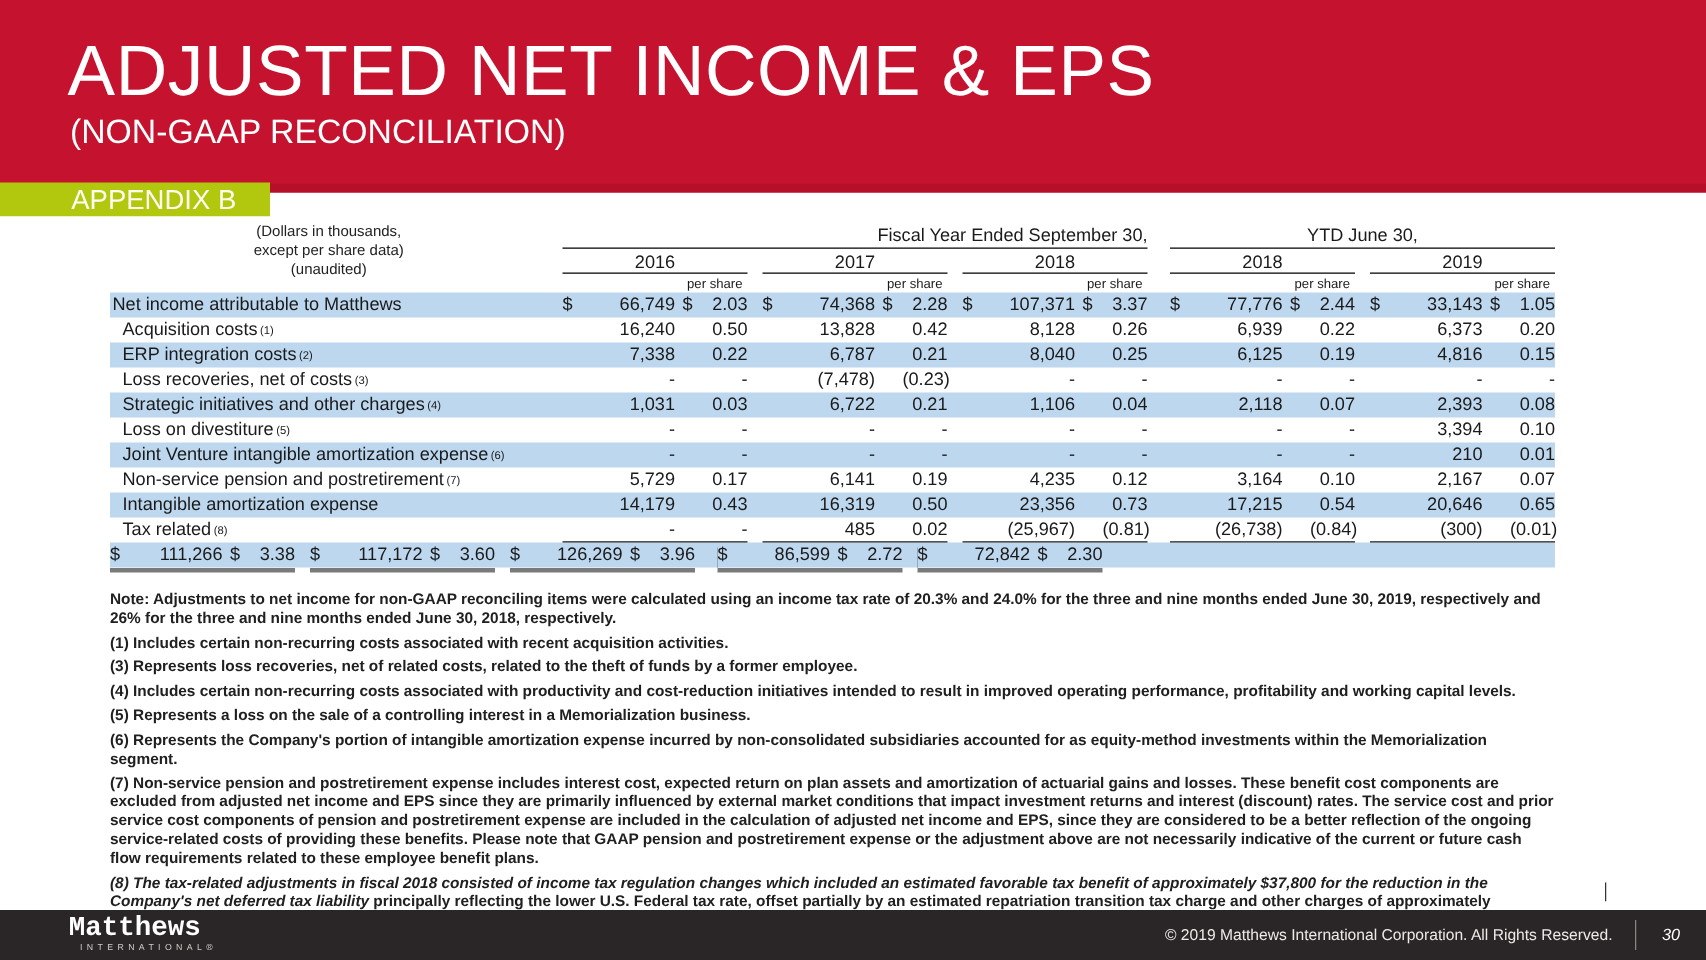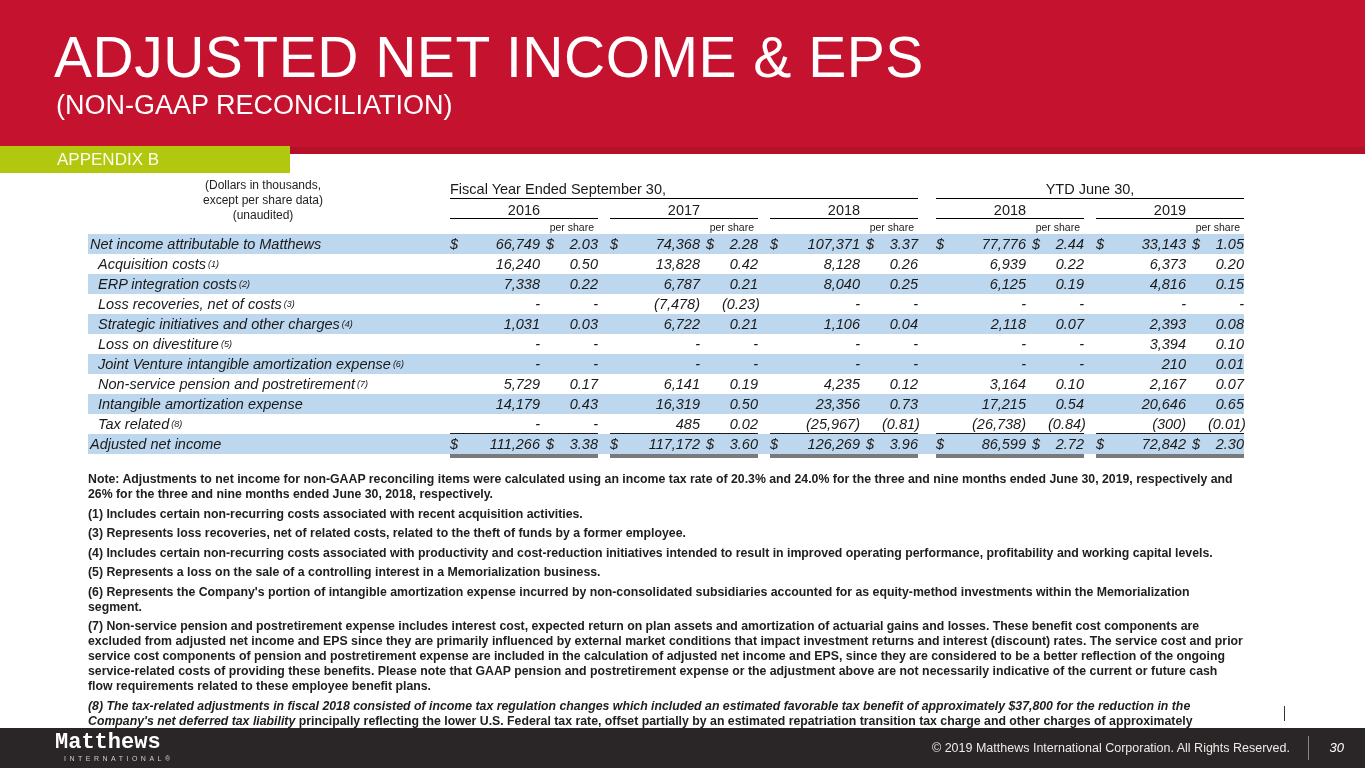--- a/index.html
+++ b/index.html
@@ -22,46 +22,46 @@
   .title {
     position:absolute; left:54px; top:24px;
     font-size:57px; color:#ffffff; letter-spacing:0.5px; font-weight:400;
     white-space:nowrap;
   }
   .subtitle {
     position:absolute; left:56px; top:90px;
     font-size:27px; color:#ffffff; font-weight:400; white-space:nowrap;
   }
   .appendix-band {
-    position:absolute; top:146px; left:0; width:290px; height:27px;
+    position:absolute; top:146px; left:0; width:216px; height:27px;
     background:var(--green,#B2C80F);
-    color:#fdfdf2; font-size:17px;
+    color:#fdfdf2; font-size:22px;
     display:flex; align-items:center; padding-left:57px;
   }
 
   
   .tableWrap { position:absolute; left:88px; top:181px; width:1156px; }
   .units-note {
     position:absolute; left:40px; top:-3px; width:270px;
     text-align:center; font-size:12px; line-height:15px; color:#222;
   }
   .grp-head-row { display:flex; padding-left:362px; font-size:14.5px; height:18px; }
-  .fy-span   { width:468px; text-align:left; border-bottom:1px solid #000; white-space:nowrap; }
+  .fy-span   { width:468px; text-align:right; border-bottom:1px solid #000; white-space:nowrap; }
   .gap-head  { width:18px; }
   .ytd-span  { width:308px; text-align:center; border-bottom:1px solid #000; white-space:nowrap; }
 
   .year-row { display:flex; padding-left:362px; margin-top:3px; }
   .ygroup { width:148px; }
   .ylabel { text-align:center; font-size:14.5px; height:17px; border-bottom:1px solid #000; }
   .pershare { text-align:right; font-size:10.5px; padding-right:4px; height:14px; padding-top:2px; color:#1a1a1a; }
   .gap12 { margin-left:12px; }
   .gap18 { margin-left:18px; }
 
   #rows { margin-top:1px; }
-  .trow { display:flex; height:20px; align-items:stretch; font-size:14.5px;font-style:italic; }
+  .trow { display:flex; height:20px; align-items:stretch; font-size:14.5px; }
   .trow.shaded { background:var(--rowblue,#BDD7EE); }
   .rlabel { width:362px; display:flex; align-items:center; padding-left:2px; white-space:nowrap; }
   .rlabel.indent { padding-left:10px; }
   sup.fnref { font-size:9px; vertical-align:super; line-height:0; margin-left:2px; }
   .vgroup { width:148px; display:flex; align-items:center; height:100%; }
   .vgroup.rule { border-bottom:1px solid #1a1a1a; }
   .vgroup.total-rule { box-shadow:0 4px 0 0 #7a7a7a; }
   .sign   { width:16px; text-align:left; }
   .amt    { width:74px; text-align:right; }
   .pssign { width:22px; text-align:left; padding-left:6px; }
@@ -456,21 +456,20 @@
             <span class="psamt">(0.84)</span>
           </div>
           <div class="vgroup gap12 rule">
             <span class="sign"></span>
             <span class="amt">(300)</span>
             <span class="pssign"></span>
             <span class="psamt">(0.01)</span>
           </div>
         </div>
         <div class="trow shaded">
-          <div class="rlabel">Adjusted net income</div>
           <div class="vgroup total-rule">
             <span class="sign">$</span>
             <span class="amt">111,266</span>
             <span class="pssign">$</span>
             <span class="psamt">3.38</span>
           </div>
           <div class="vgroup gap12 total-rule">
             <span class="sign">$</span>
             <span class="amt">117,172</span>
             <span class="pssign">$</span>

